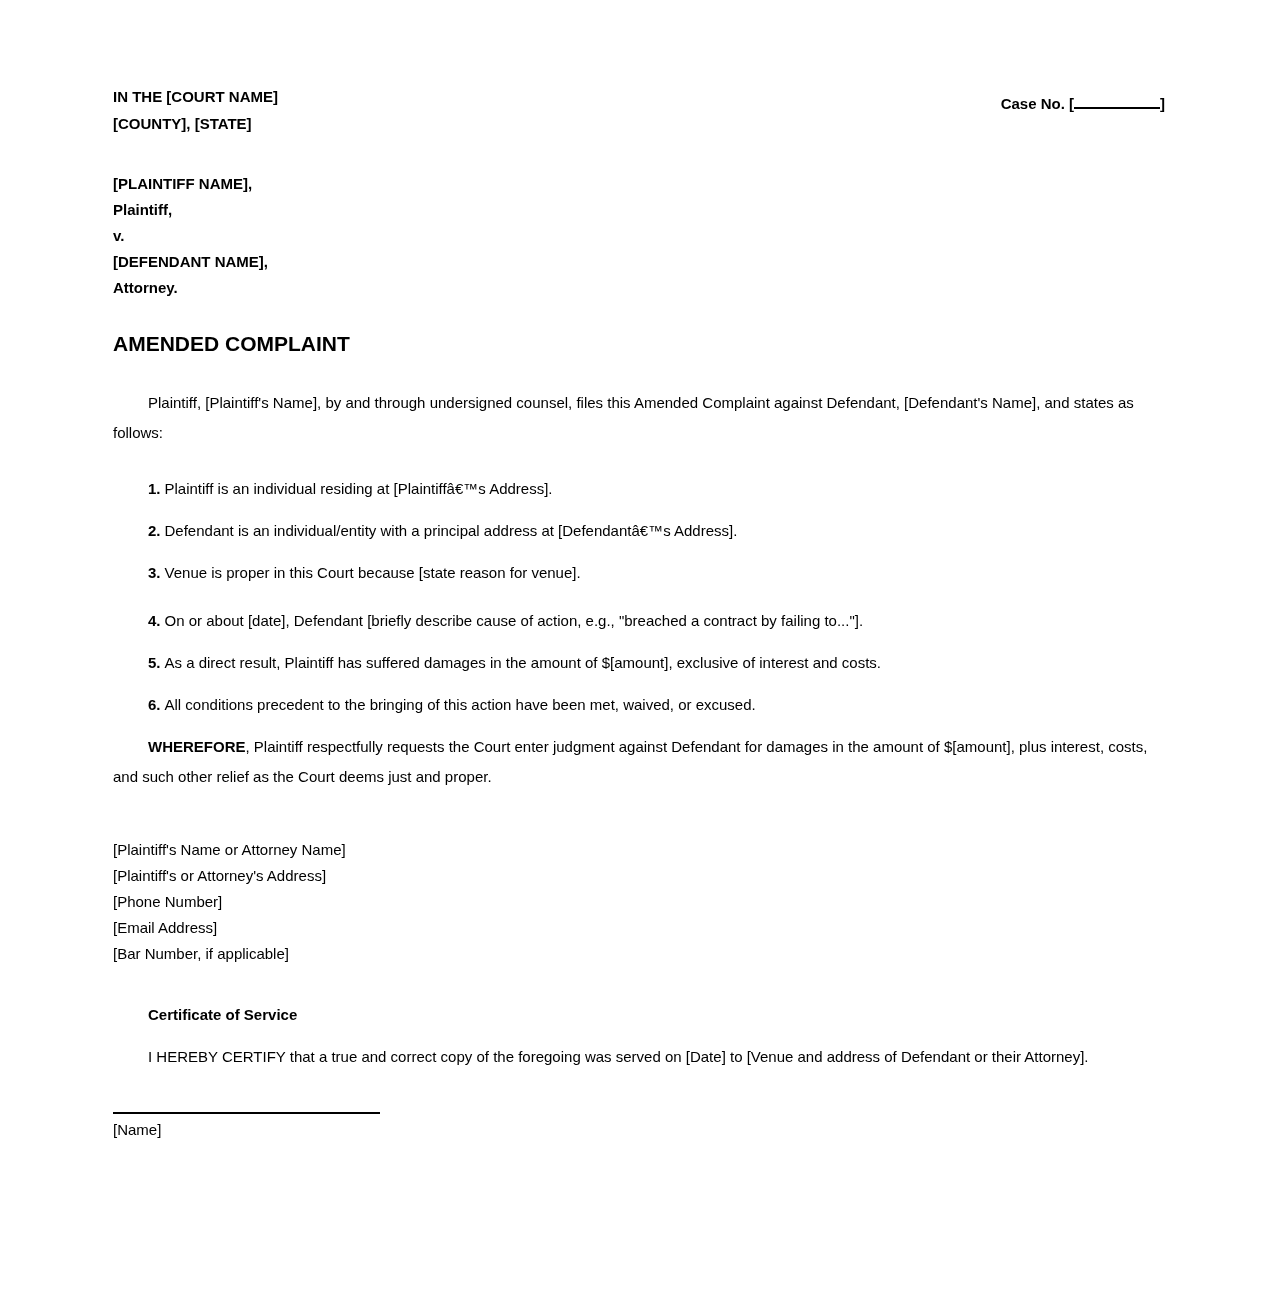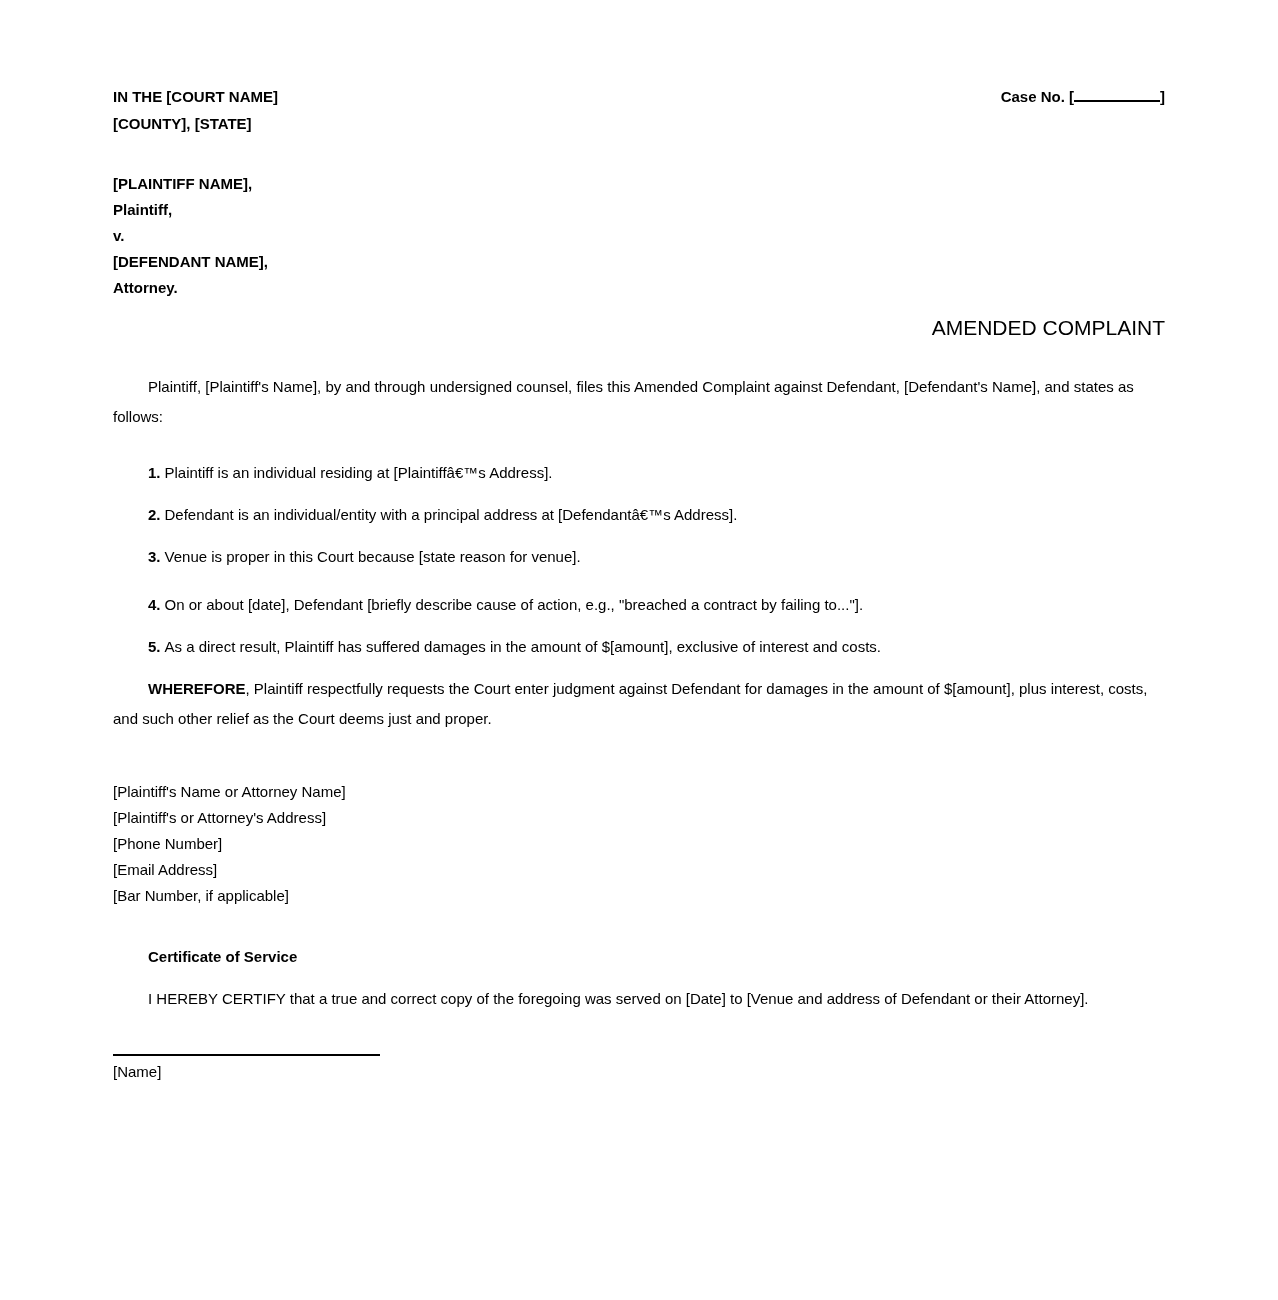--- a/index.html
+++ b/index.html
@@ -17,38 +17,38 @@
     padding: 83px 113px 0 113px;
     width: 1278px;
   }
   .header-row {
     display: flex;
     justify-content: space-between;
     align-items: flex-start;
     font-weight: bold;
     line-height: 27px;
   }
-  .case-no { white-space: nowrap; }
+  .case-no { white-space: nowrap; margin-top: 7px; }
   .blank-underline {
     display: inline-block;
     width: 86px;
     height: 15px;
     border-bottom: 2px solid #000;
     vertical-align: baseline;
   }
   .caption {
     margin-top: 34px;
     font-weight: bold;
     line-height: 26px;
   }
   .doc-title {
-    margin-top: 12px;
-    text-align: right;
+    margin-top: 28px;
+    text-align: left;
     font-size: 21px;
-    font-weight: normal;
+    font-weight: bold;
     line-height: 29px;
   }
   .para {
     margin: 0;
     line-height: 30px;
     text-indent: 35px;
   }
   .intro { margin-top: 30px; }
   .allegations { padding-top: 12px; }
   .allegation {
@@ -119,20 +119,23 @@
     </p>
     <p class="allegation">
       <span class="num">3.</span><span>Venue is proper in this Court because [state reason for venue].</span>
     </p>
     <p class="allegation extra-gap">
       <span class="num">4.</span><span>On or about [date], Defendant [briefly describe cause of action, e.g., "breached a contract by failing to..."].</span>
     </p>
     <p class="allegation">
       <span class="num">5.</span><span>As a direct result, Plaintiff has suffered damages in the amount of $[amount], exclusive of interest and costs.</span>
     </p>
+    <p class="allegation">
+      <span class="num">6.</span><span>All conditions precedent to the bringing of this action have been met, waived, or excused.</span>
+    </p>
   </div>
 
   <p class="para wherefore">
     <span class="bold">WHEREFORE</span><span>, Plaintiff respectfully requests the Court enter judgment against Defendant for damages in the amount of $[amount], plus interest, costs, and such other relief as the Court deems just and proper.</span>
   </p>
 
   <div class="contact-block">
     <div>[Plaintiff's Name or Attorney Name]</div>
     <div>[Plaintiff's or Attorney's Address]</div>
     <div>[Phone Number]</div>

